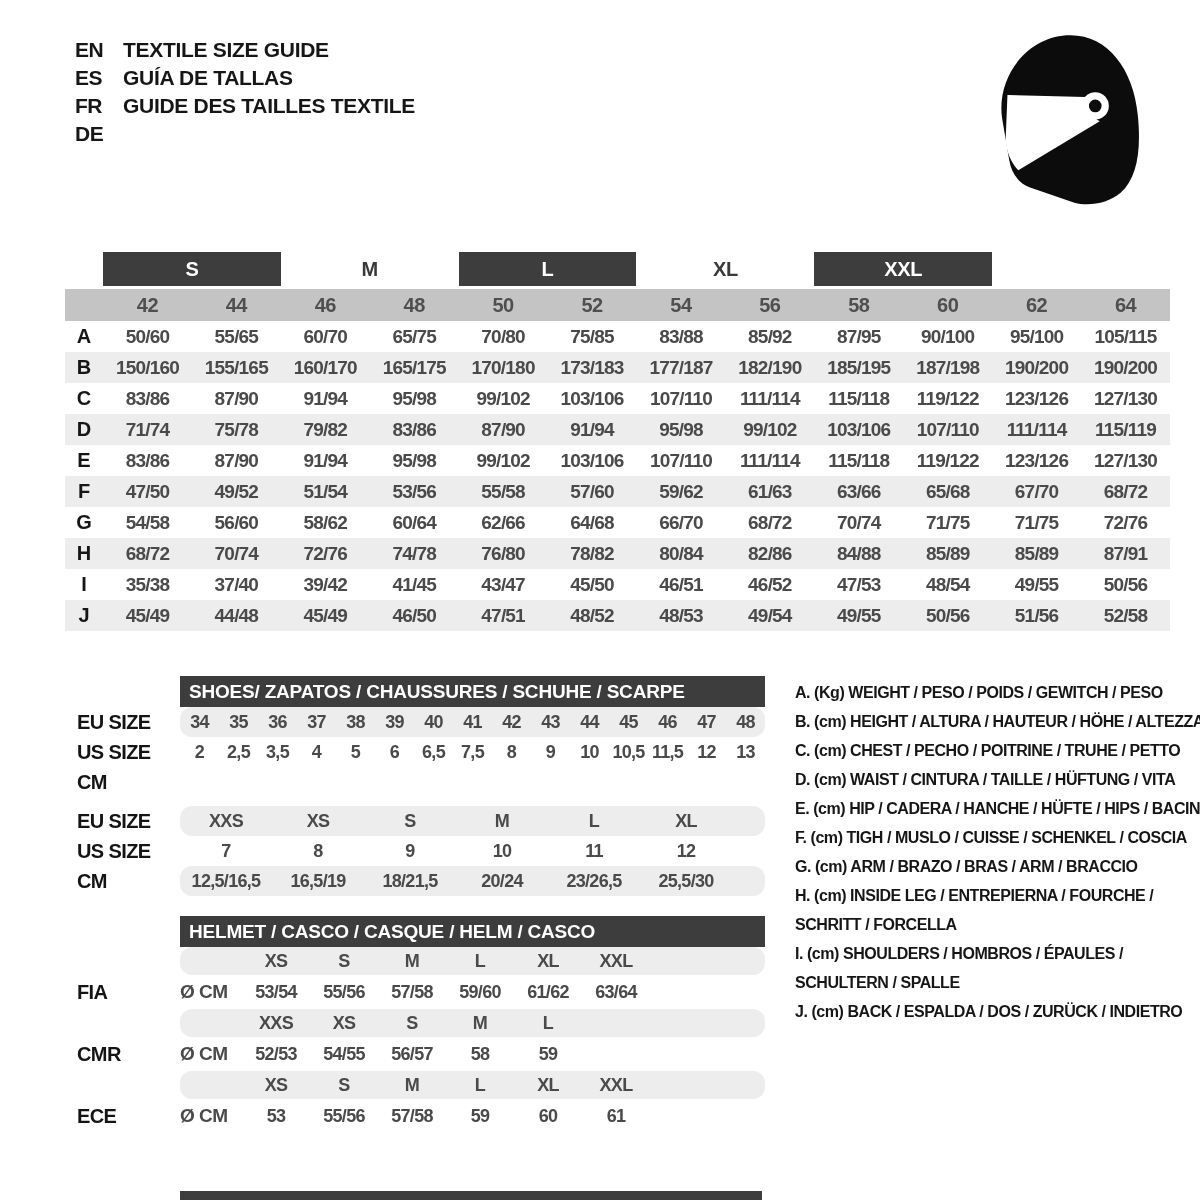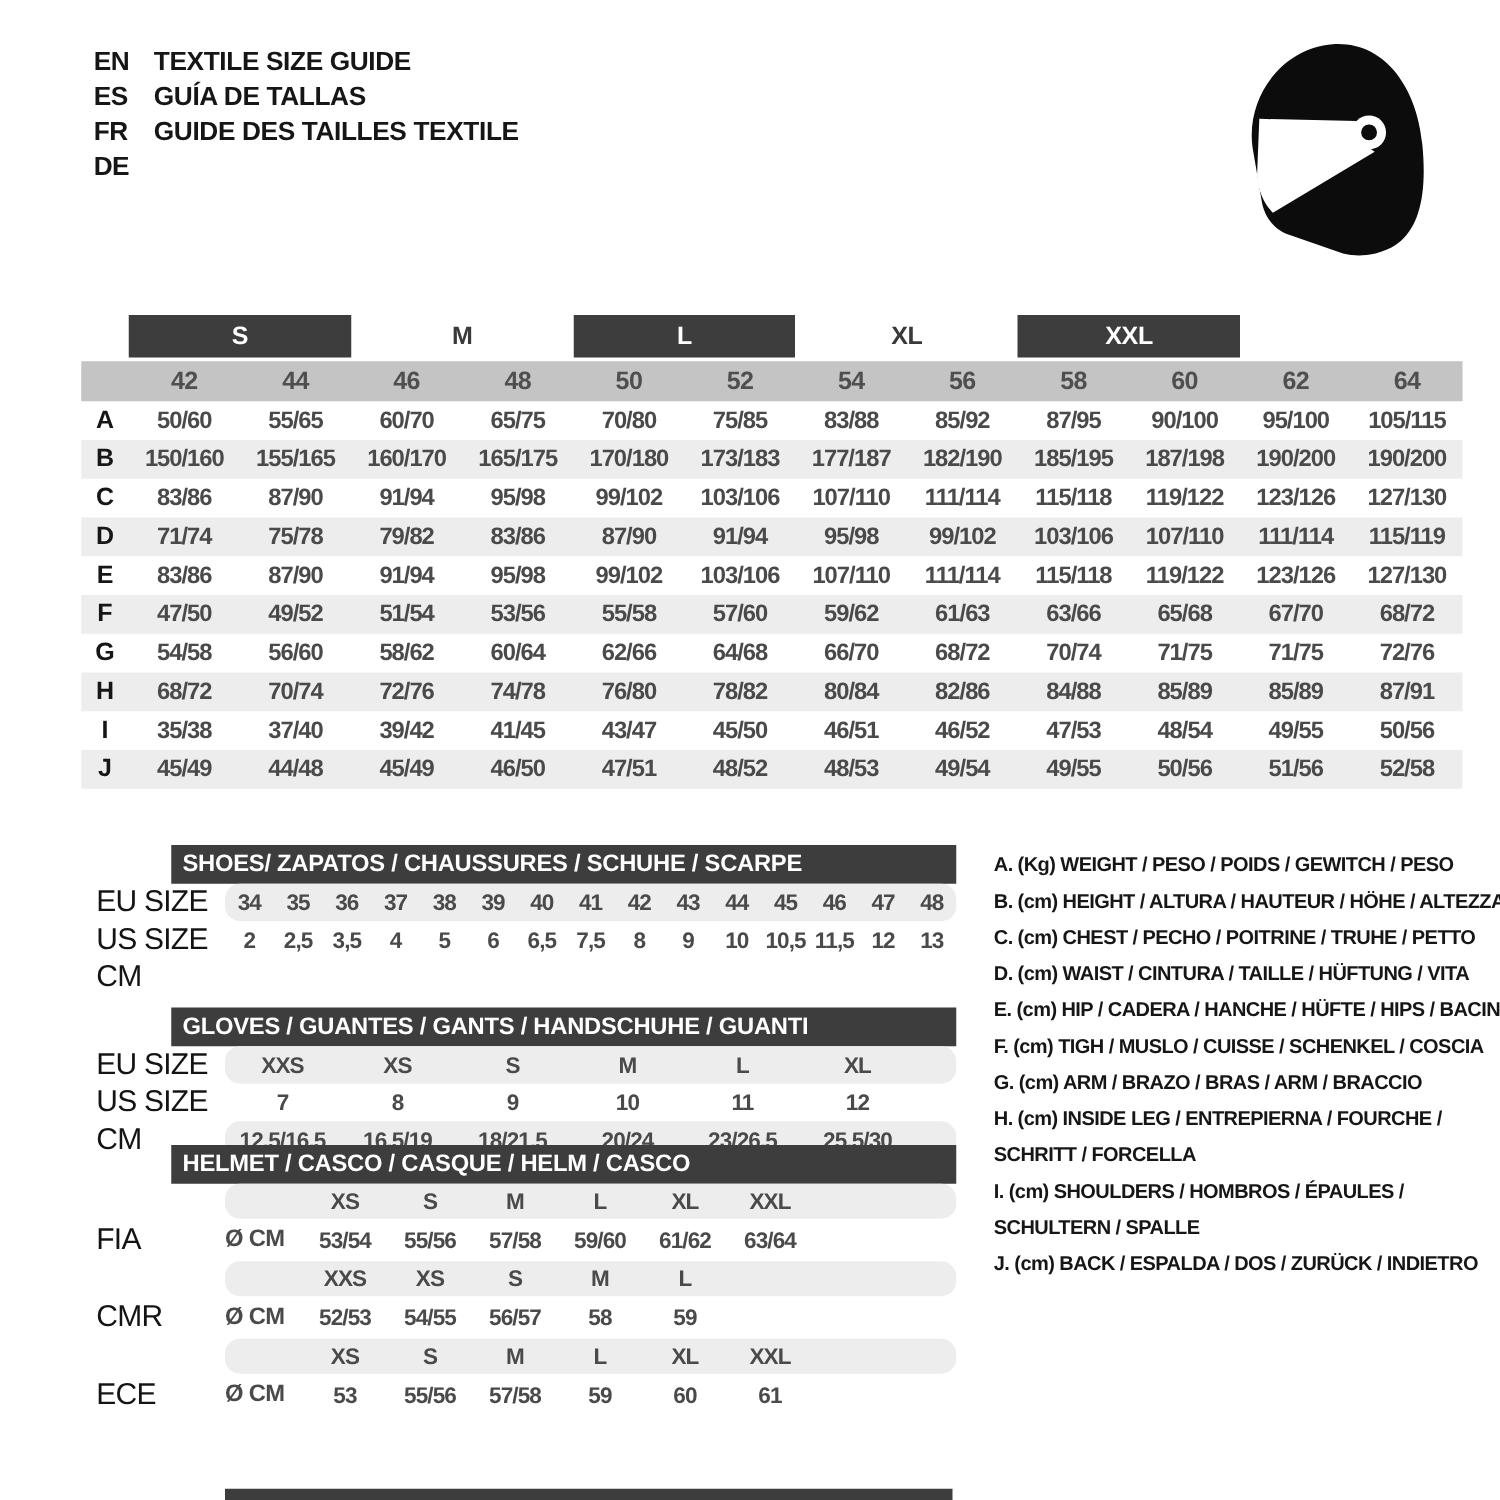--- a/index.html
+++ b/index.html
@@ -28,25 +28,25 @@
   .g-plain{background:transparent;color:#3a3a3a;}
   .mt-band{display:grid;grid-template-columns:38px repeat(12,1fr);height:32px;background:#c4c4c4;align-items:center;}
   .band-cell{text-align:center;font-weight:bold;font-size:20px;color:#4f4f4f;letter-spacing:-0.5px;}
   .mt-row{display:grid;grid-template-columns:38px repeat(12,1fr);height:31px;align-items:center;}
   .mt-row.stripe{background:#ededed;}
   .mt-label{text-align:center;font-weight:bold;font-size:20px;color:#161616;}
   .mt-val{text-align:center;font-weight:bold;font-size:19px;color:#4a4a4a;letter-spacing:-0.8px;}
 
   
   .sub{width:700px;left:65px;}
-  .sub-header{margin-left:72px;height:31px;background:#3d3d3d;color:#ffffff;display:flex;align-items:center;
+  .sub-header{margin-left:115px;height:31px;background:#3d3d3d;color:#ffffff;display:flex;align-items:center;
               font-weight:bold;font-size:19px;letter-spacing:-0.2px;padding-left:9px;box-sizing:border-box;}
   .sub-row{display:flex;align-items:stretch;height:30px;}
   .sub-label{width:115px;display:flex;align-items:center;padding-left:12px;box-sizing:border-box;
-             font-weight:normal;font-size:24px;color:#141414;letter-spacing:-0.6px;}
+             font-weight:bold;font-size:20px;color:#141414;letter-spacing:-0.6px;}
   .sub-strip{flex:1;display:flex;align-items:center;border-radius:12px;}
   .sub-strip.gray{background:#ededed;}
   .cell{flex:1;text-align:center;font-weight:bold;font-size:18px;color:#4a4a4a;letter-spacing:-0.7px;}
   .cell-w92{flex:0 0 92px;}
   #shoes-table{top:676px;}
   #gloves-table{top:806px;}
   #helmet-table{top:916px;}
   .h-row-gray{height:28px;}
   .h-row-white{height:34px;}
   .h-unit{flex:0 0 62px;text-align:left;font-weight:bold;font-size:19px;color:#4a4a4a;letter-spacing:-0.5px;}
@@ -313,21 +313,20 @@
             <div class="cell ">13</div>
           </div>
         </div>
         <div class="sub-row">
           <div class="sub-label">CM</div>
         </div>
       </div>
   </div>
 
   <div id="gloves-table" class="abs sub">
-    <div class="sub-header">GLOVES / GUANTES / GANTS / HANDSCHUHE / GUANTI</div>
     <div class="sub-body">
         <div class="sub-row">
           <div class="sub-label">EU SIZE</div>
           <div class="sub-strip gray">
             <div class="cell cell-w92">XXS</div>
             <div class="cell cell-w92">XS</div>
             <div class="cell cell-w92">S</div>
             <div class="cell cell-w92">M</div>
             <div class="cell cell-w92">L</div>
             <div class="cell cell-w92">XL</div>

